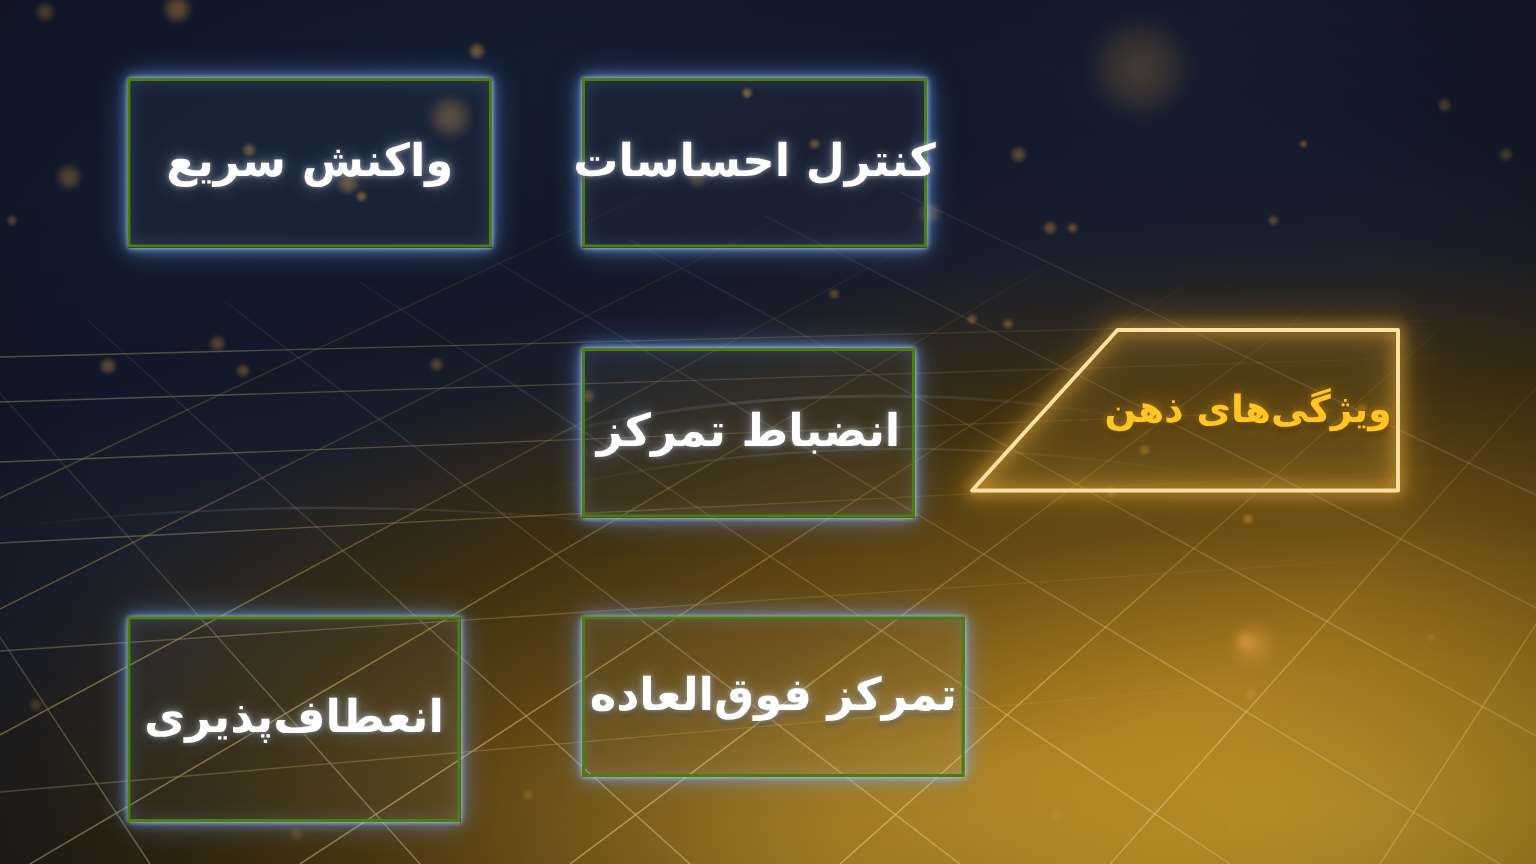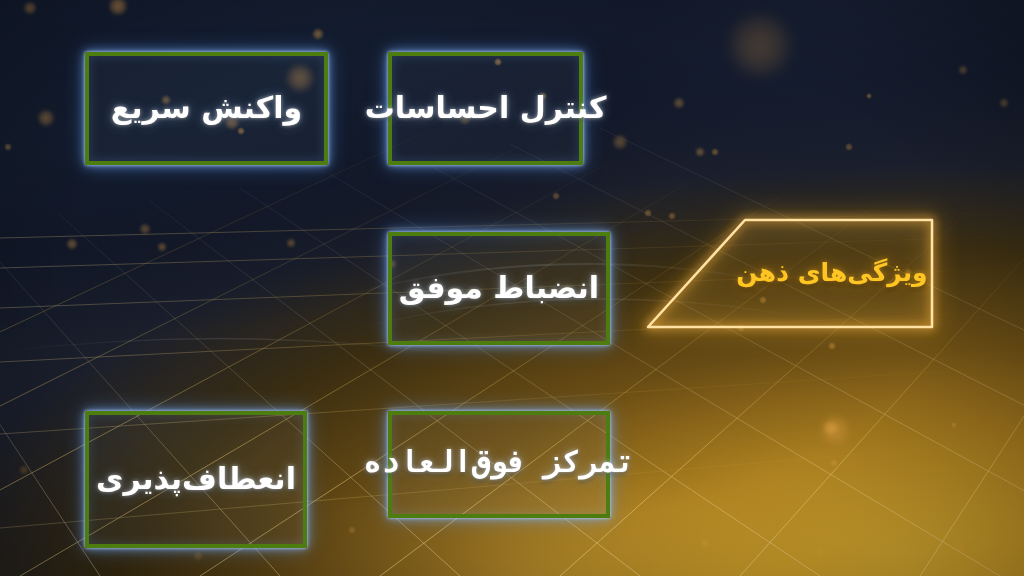--- a/index.html
+++ b/index.html
@@ -44,21 +44,21 @@
 
   
   #bg-vignette{
     background:radial-gradient(ellipse 78% 78% at 50% 48%, rgba(0,0,0,0) 55%, rgba(0,0,0,0.38) 100%);
   }
 
   
   .neon-box{
     position:absolute;
     box-sizing:border-box;
-    border:4px solid #4d7c0f;
+    border:2px solid #4d7c0f;
     background:rgba(150,180,225,0.055);
     box-shadow:
       0 0 3px rgba(180,210,255,0.95),
       0 0 9px rgba(130,180,255,0.75),
       0 0 20px rgba(90,150,245,0.45),
       inset 0 0 12px rgba(140,185,255,0.18);
     display:flex;align-items:center;justify-content:center;
     text-align:center;
   }
   .neon-box .label{
@@ -216,30 +216,30 @@
       <div class="bokeh" style="left: 19px; top: 465px; width: 10px; height: 10px; background: radial-gradient(circle, rgb(232, 165, 74) 0%, rgba(232, 165, 74, 0.55) 45%, rgba(232, 165, 74, 0) 72%); opacity: 0.28; filter: blur(0.9px);"></div>
       <div class="bokeh" style="left: 193px; top: 551px; width: 10px; height: 10px; background: radial-gradient(circle, rgb(232, 165, 74) 0%, rgba(232, 165, 74, 0.55) 45%, rgba(232, 165, 74, 0) 72%); opacity: 0.26; filter: blur(0.9px);"></div>
       <div class="bokeh" style="left: 348px; top: 526px; width: 8px; height: 8px; background: radial-gradient(circle, rgb(232, 165, 74) 0%, rgba(232, 165, 74, 0.55) 45%, rgba(232, 165, 74, 0) 72%); opacity: 0.28; filter: blur(0.72px);"></div>
     </div>
   <div class="bg-layer" id="bg-vignette"></div>
 
   <div id="traits">
       <div class="neon-box" style="left: 85px; top: 52px; width: 243px; height: 113px;">
         <div class="label">واکنش سریع</div>
       </div>
-      <div class="neon-box" style="left: 388px; top: 52px; width: 195px; height: 113px;">
+      <div class="neon-box" style="left: 388px; top: 52px; width: 230px; height: 113px;">
         <div class="label">کنترل احساسات</div>
       </div>
       <div class="neon-box" style="left: 388px; top: 232px; width: 222px; height: 113px;">
-        <div class="label">انضباط موفق</div>
+        <div class="label">انضباط تمرکز</div>
       </div>
       <div class="neon-box" style="left: 85px; top: 411px; width: 222px; height: 137px;">
         <div class="label">انعطاف‌پذیری</div>
       </div>
-      <div class="neon-box" style="left: 388px; top: 411px; width: 222px; height: 107px; font-family: Liberation Mono, monospace;">
+      <div class="neon-box" style="left: 388px; top: 411px; width: 255px; height: 107px;">
         <div class="label">تمرکز فوق‌العاده</div>
       </div>
     </div>
 
   <div id="title-shape">
     <svg viewBox="0 0 310 145" aria-hidden="true">
       <defs>
         <filter id="goldglow" x="-60%" y="-60%" width="220%" height="220%">
           <feGaussianBlur stdDeviation="5" result="b1"></feGaussianBlur>
           <feGaussianBlur stdDeviation="11" result="b2"></feGaussianBlur>

